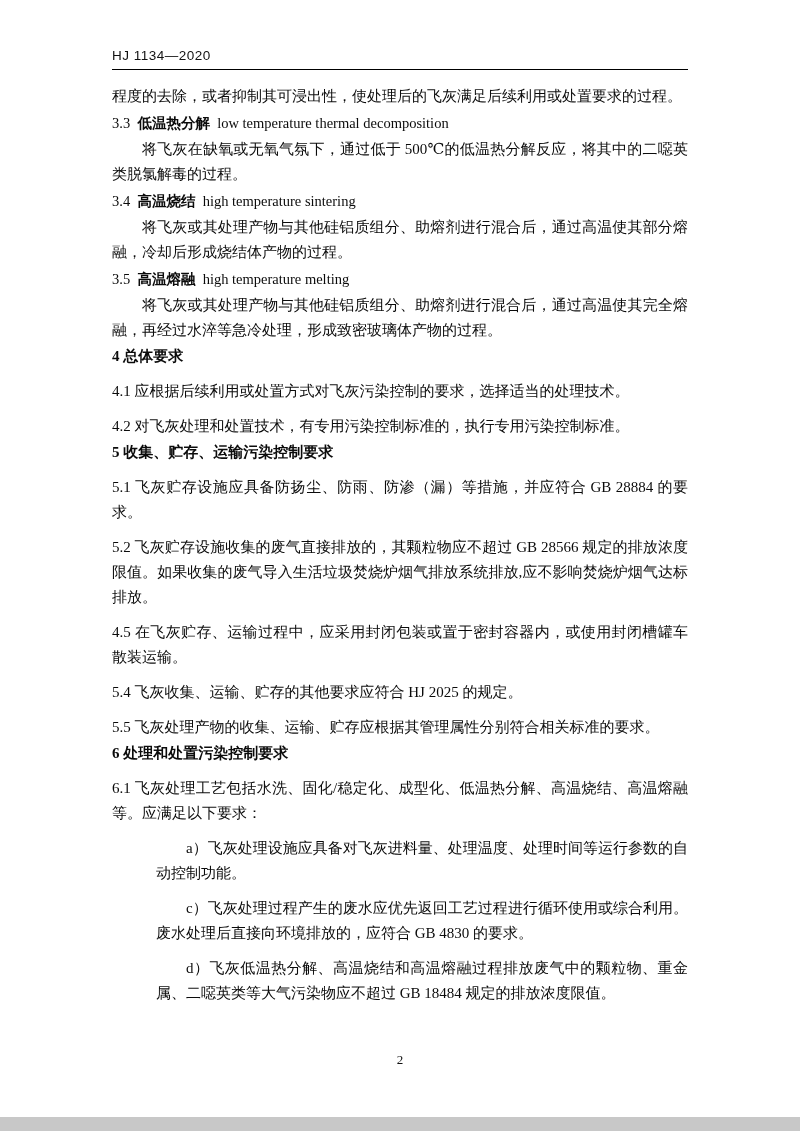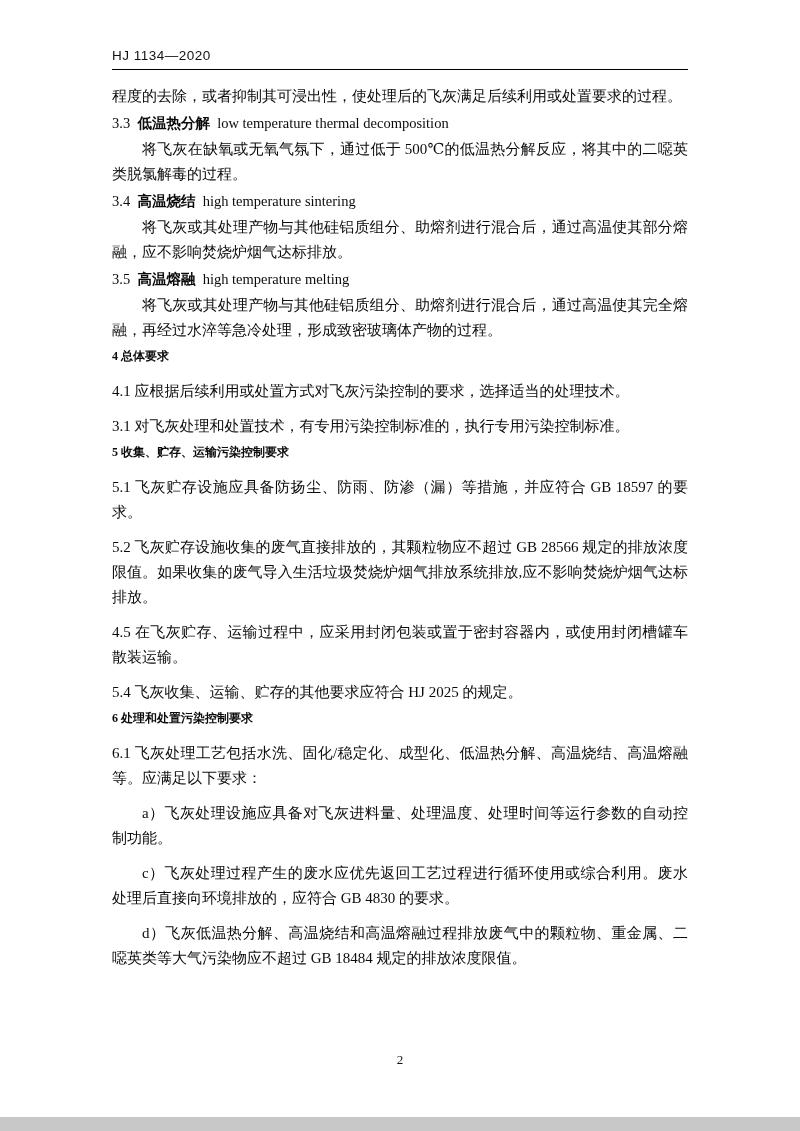--- a/index.html
+++ b/index.html
@@ -63,29 +63,30 @@
   }
   .term-head .cn {
     font-weight: bold;
   }
   .term-head .en {
     font-family: "Liberation Serif", "DejaVu Serif", serif;
     font-weight: normal;
   }
   .clause-head {
     font-weight: bold;
-    font-size: 12px;
+    font-size: 15px;
     line-height: 25px;
     margin-bottom: 6px;
   }
   .gap-top {
     margin-top: 10px;
   }
   .sub-item {
     text-indent: 2em;
+    margin-left: 44px;
   }
   .page-number {
     position: absolute;
     left: 0;
     right: 0;
     top: 1052px;
     text-align: center;
     font-size: 13px;
     color: #111;
     font-family: "Liberation Serif", serif;
@@ -98,34 +99,35 @@
   <div class="page-inner">
     <div class="header">HJ 1134—2020</div>
     <hr class="hrule">
 
     <p class="body-text">程度的去除，或者抑制其可浸出性，使处理后的飞灰满足后续利用或处置要求的过程。</p>
 
     <p class="term-head"><span class="num">3.3</span>&nbsp;&nbsp;<span class="cn">低温热分解</span>&nbsp;&nbsp;<span class="en">low temperature thermal decomposition</span></p>
     <p class="indent1">将飞灰在缺氧或无氧气氛下，通过低于 500℃的低温热分解反应，将其中的二噁英类脱氯解毒的过程。</p>
 
     <p class="term-head"><span class="num">3.4</span>&nbsp;&nbsp;<span class="cn">高温烧结</span>&nbsp;&nbsp;<span class="en">high temperature sintering</span></p>
-    <p class="indent1">将飞灰或其处理产物与其他硅铝质组分、助熔剂进行混合后，通过高温使其部分熔融，应不影响焚烧炉烟气达标排放。</p>
+    <p class="indent1">将飞灰或其处理产物与其他硅铝质组分、助熔剂进行混合后，通过高温使其部分熔融，冷却后形成烧结体产物的过程。</p>
 
     <p class="term-head"><span class="num">3.5</span>&nbsp;&nbsp;<span class="cn">高温熔融</span>&nbsp;&nbsp;<span class="en">high temperature melting</span></p>
     <p class="indent1">将飞灰或其处理产物与其他硅铝质组分、助熔剂进行混合后，通过高温使其完全熔融，再经过水淬等急冷处理，形成致密玻璃体产物的过程。</p>
 
     <p class="clause-head">4  总体要求</p>
     <p class="body-text gap-top">4.1  应根据后续利用或处置方式对飞灰污染控制的要求，选择适当的处理技术。</p>
-    <p class="body-text gap-top">3.1  对飞灰处理和处置技术，有专用污染控制标准的，执行专用污染控制标准。</p>
+    <p class="body-text gap-top">4.2  对飞灰处理和处置技术，有专用污染控制标准的，执行专用污染控制标准。</p>
 
     <p class="clause-head">5  收集、贮存、运输污染控制要求</p>
-    <p class="body-text gap-top">5.1  飞灰贮存设施应具备防扬尘、防雨、防渗（漏）等措施，并应符合 GB 18597 的要求。</p>
+    <p class="body-text gap-top">5.1  飞灰贮存设施应具备防扬尘、防雨、防渗（漏）等措施，并应符合 GB 28884 的要求。</p>
     <p class="body-text gap-top">5.2  飞灰贮存设施收集的废气直接排放的，其颗粒物应不超过 GB 28566 规定的排放浓度限值。如果收集的废气导入生活垃圾焚烧炉烟气排放系统排放,应不影响焚烧炉烟气达标排放。</p>
     <p class="body-text gap-top">4.5  在飞灰贮存、运输过程中，应采用封闭包装或置于密封容器内，或使用封闭槽罐车散装运输。</p>
     <p class="body-text gap-top">5.4  飞灰收集、运输、贮存的其他要求应符合 HJ 2025 的规定。</p>
+    <p class="body-text gap-top">5.5  飞灰处理产物的收集、运输、贮存应根据其管理属性分别符合相关标准的要求。</p>
 
     <p class="clause-head">6  处理和处置污染控制要求</p>
     <p class="body-text gap-top">6.1  飞灰处理工艺包括水洗、固化/稳定化、成型化、低温热分解、高温烧结、高温熔融等。应满足以下要求：</p>
     <p class="sub-item gap-top">a）飞灰处理设施应具备对飞灰进料量、处理温度、处理时间等运行参数的自动控制功能。</p>
     <p class="sub-item gap-top">c）飞灰处理过程产生的废水应优先返回工艺过程进行循环使用或综合利用。废水处理后直接向环境排放的，应符合 GB 4830 的要求。</p>
     <p class="sub-item gap-top">d）飞灰低温热分解、高温烧结和高温熔融过程排放废气中的颗粒物、重金属、二噁英类等大气污染物应不超过 GB 18484 规定的排放浓度限值。</p>
   </div>
 
   <div class="page-number">2</div>
 </div>

